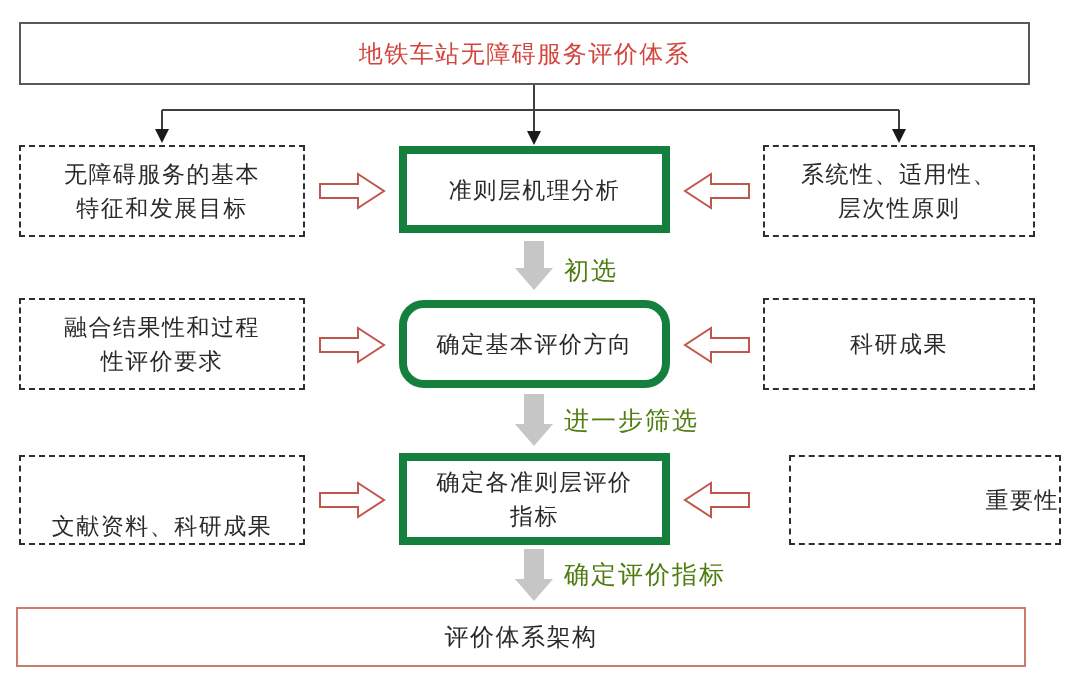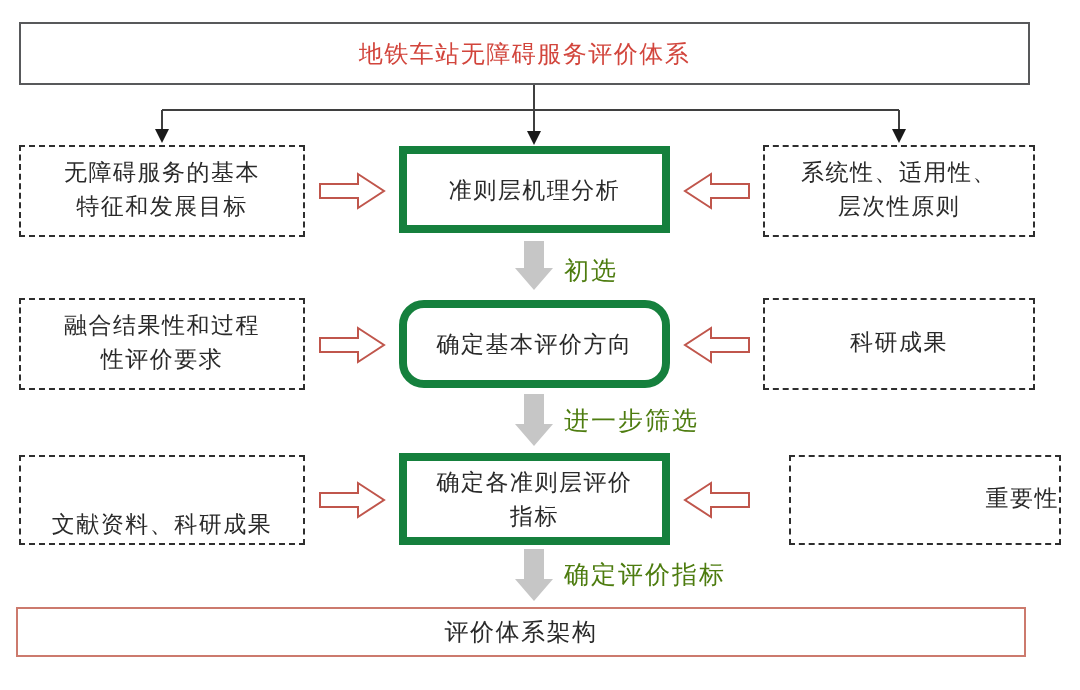--- a/index.html
+++ b/index.html
@@ -7,21 +7,21 @@
     position:relative;width:1080px;height:690px;background:#ffffff;
     font-family:"Liberation Sans","DejaVu Sans",sans-serif;overflow:hidden;
   }
   .box{
     position:absolute;display:flex;align-items:center;justify-content:center;
     text-align:center;box-sizing:border-box;color:#2a2a2a;font-size:23px;
     letter-spacing:1.5px;line-height:34px;white-space:pre-line;background:#ffffff;
   }
   .title-box{border:2px solid #58595b;color:#d2453c;font-size:24px;text-align:right;}
   .solid-box{border:8px solid #15803d;}
-  .dashed-box{border:2px dashed #2e2e2e;font-family:Liberation Mono, monospace;}
+  .dashed-box{border:2px dashed #2e2e2e;}
   .bottom-box{border:2px solid #cc7a6d;font-size:24px;}
   .step-label{
     position:absolute;color:#4d7c0f;font-size:25px;letter-spacing:2px;
     line-height:26px;white-space:nowrap;
   }
   .overlay{position:absolute;left:0;top:0;pointer-events:none;}
   .arrow-svg{position:absolute;}
 </style>
 </head>
 <body>
@@ -111,17 +111,17 @@
 
   <div class="box dashed-box" style="left:789px;top:455px;width:272px;height:90px;justify-content:flex-end;">
     <span>重要性</span>
   </div>
 
   <svg class="arrow-svg" style="left:515px;top:549px;" width="38" height="52" viewBox="0 0 38 52">
     <polygon points="9,0 29,0 29,30 38,30 19,52 0,30 9,30" fill="#c6c6c6"></polygon>
   </svg>
   <div class="step-label" style="left:564px;top:561px;">确定评价指标</div>
 
-  <div class="box bottom-box" style="left:16px;top:607px;width:1010px;height:50px;">
+  <div class="box bottom-box" style="left:16px;top:607px;width:1010px;height:60px;">
     <span>评价体系架构</span>
   </div>
 
 </div>
 
 </body></html>

